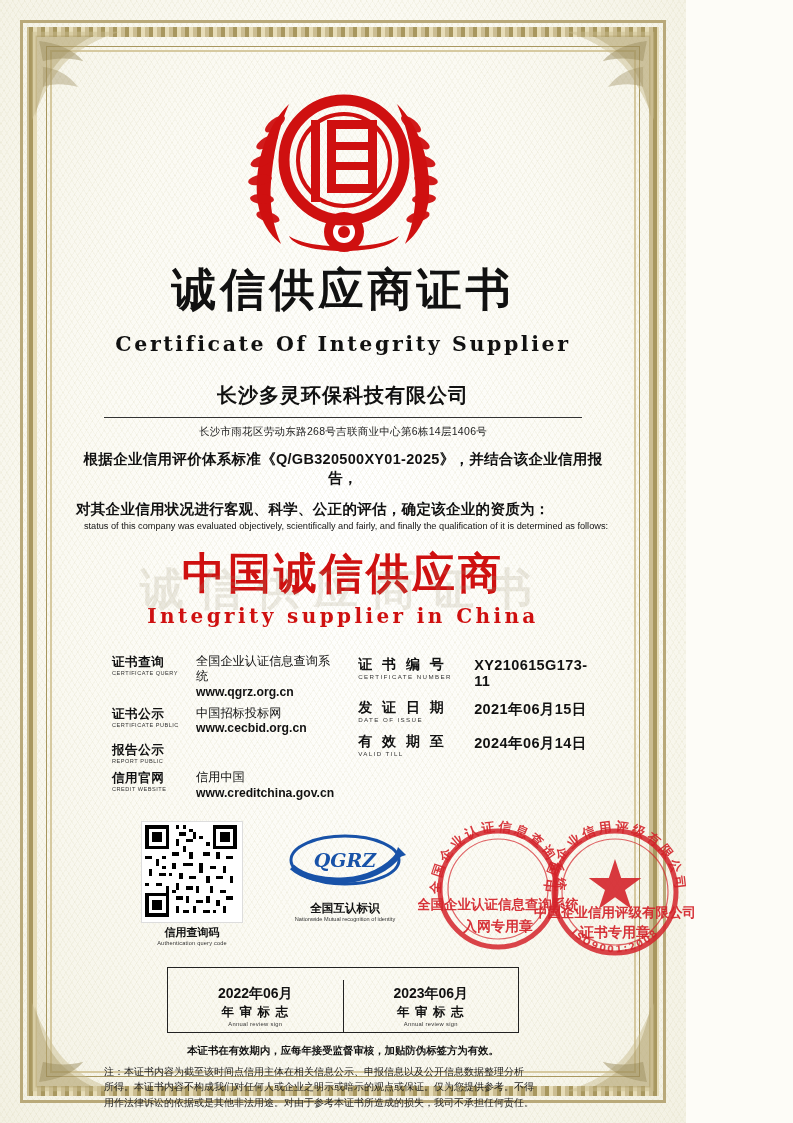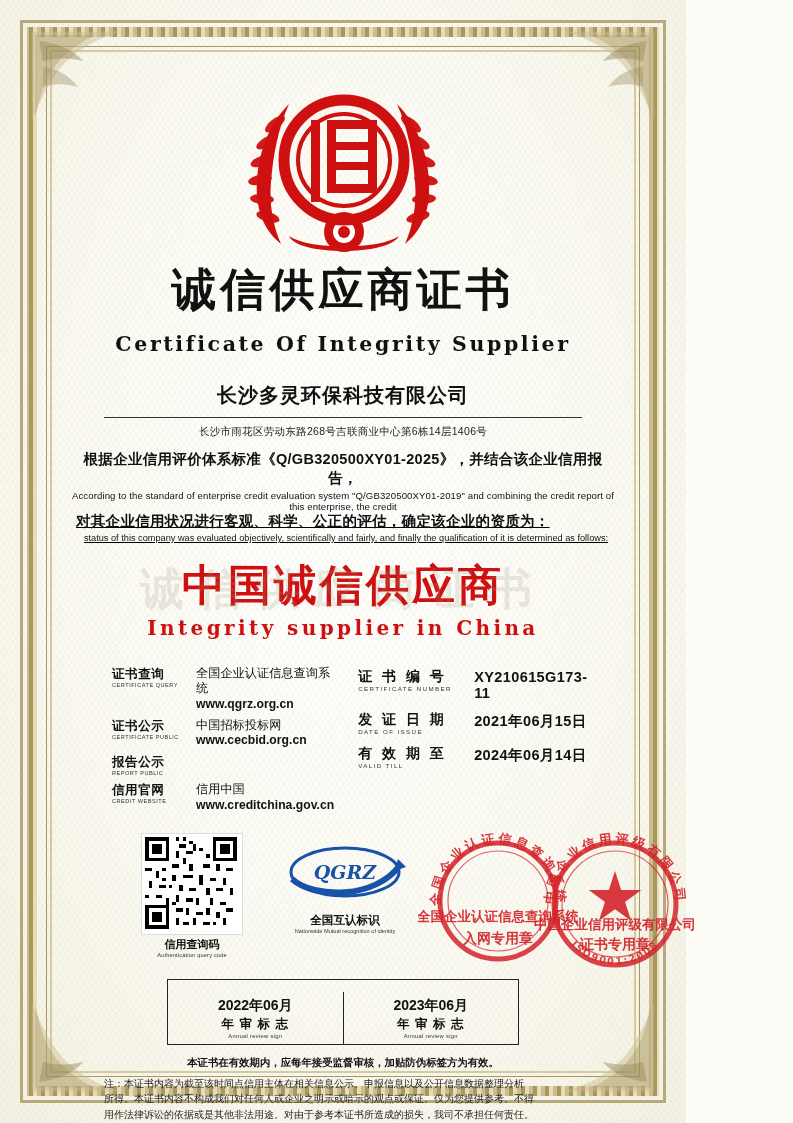--- a/index.html
+++ b/index.html
@@ -78,21 +78,21 @@
   .addr{
     text-align:center;font-size:10.5px;color:#222;margin-top:7px;letter-spacing:.3px;
   }
   .para{margin-top:11px;}
   .para .cn{
     text-align:center;font-size:14.5px;color:#111;font-weight:bold;letter-spacing:.3px;
   }
   .para .en{
     text-align:center;font-size:9.6px;color:#111;margin-top:2px;letter-spacing:.1px;
   }
-  .para2{text-decoration:underline;}
+  .para2{margin-top:12px;}
   .para2 .cn{
     text-align:left;font-size:14.5px;color:#111;font-weight:bold;padding-left:6px;letter-spacing:.3px;
   }
   .para2 .en{
     text-align:center;font-size:9.2px;color:#111;margin-top:2px;padding-left:6px;
   }
 
   .award{
     text-align:center;font-size:43px;font-weight:bold;color:#cf1010;
     letter-spacing:3px;margin-top:14px;
@@ -261,21 +261,20 @@
 
     <div class="title-cn">诚信供应商证书</div>
     <div class="title-en">Certificate Of Integrity Supplier</div>
 
     <div class="company">长沙多灵环保科技有限公司</div>
     <div class="hr-line"></div>
     <div class="addr">长沙市雨花区劳动东路268号吉联商业中心第6栋14层1406号</div>
 
     <div class="para">
       <div class="cn">根据企业信用评价体系标准《Q/GB320500XY01-2025》，并结合该企业信用报告，</div>
-      <div class="en">According to the standard of enterprise credit evaluation system "Q/GB320500XY01-2019" and combining the credit report of this enterprise, the credit</div>
     </div>
 
     <div class="para2">
       <div class="cn">对其企业信用状况进行客观、科学、公正的评估，确定该企业的资质为：</div>
       <div class="en">status of this company was evaluated objectively, scientifically and fairly, and finally the qualification of it is determined as follows:</div>
     </div>
 
     <div class="award">中国诚信供应商</div>
     <div class="award-en">Integrity supplier in China</div>
 

